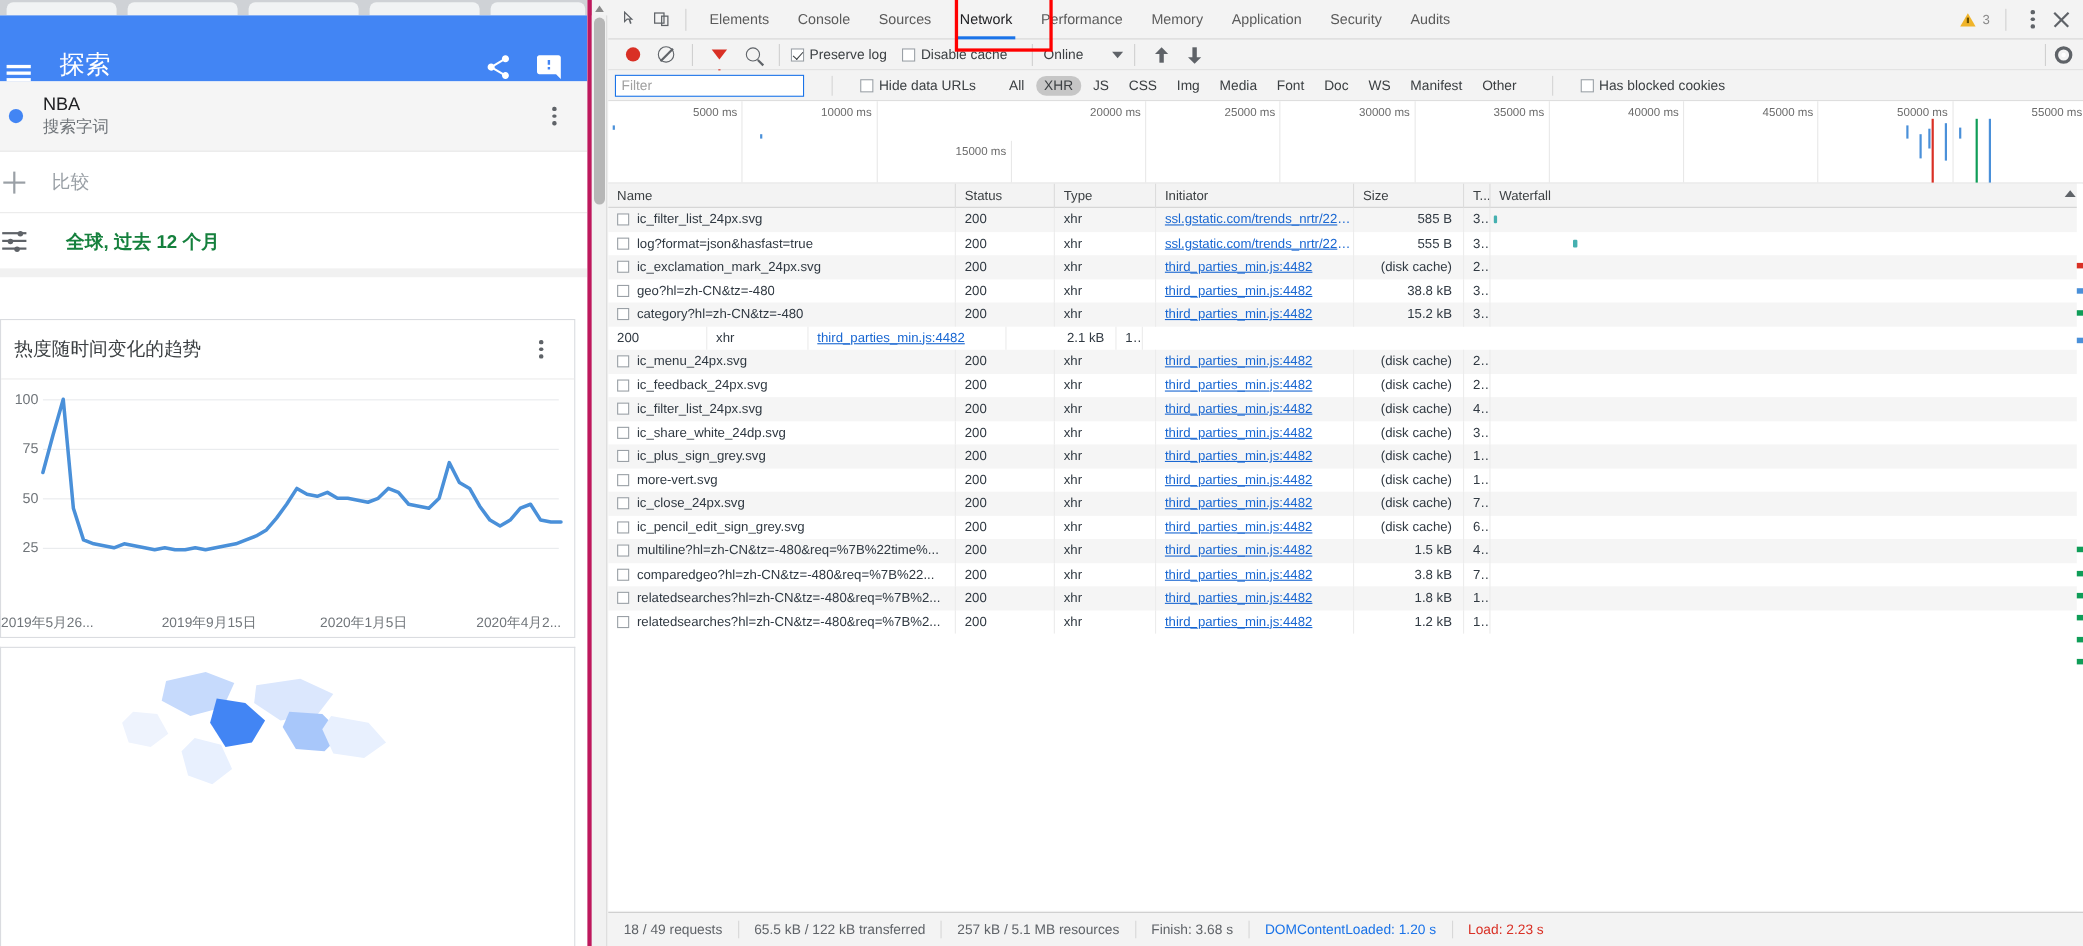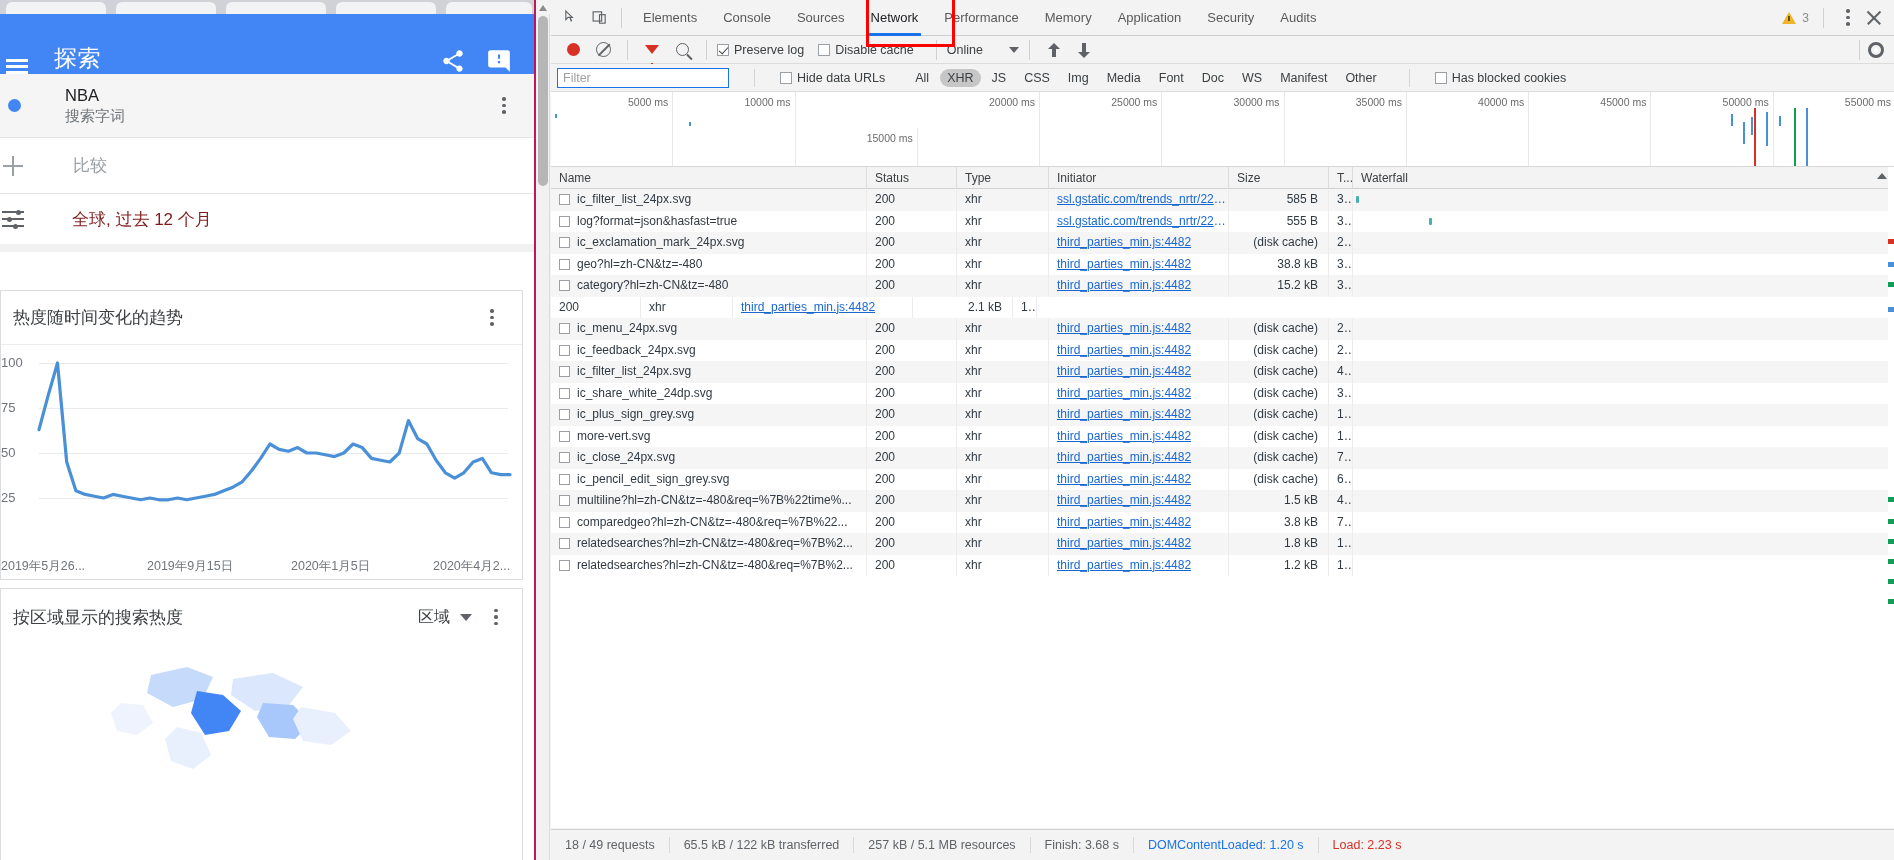--- a/index.html
+++ b/index.html
@@ -34,21 +34,21 @@
   .hamburger i:nth-child(1){ top: 1px; }
   .hamburger i:nth-child(2){ top: 7px; }
   .hamburger i:nth-child(3){ top: 13px; }
   #trends-title {
     color: #fff; font-size: 23px; margin-left: 26px; letter-spacing: .5px;
   }
   .hdr-right { margin-left: auto; display: flex; align-items: center; gap: 20px; margin-right: 22px; }
   .hdr-icon { width: 26px; height: 26px; cursor: pointer; }
 
   .t-row {
-    position: relative; border-bottom: 1px solid #e4e4e4; background: #fff; gap: 26px;
+    position: relative; border-bottom: 1px solid #e4e4e4; background: #fff;
   }
   #row-term { height: 64px; background: #f5f5f5; display: flex; align-items: center; }
   .dot { width: 13px; height: 13px; border-radius: 50%; background: #4285f4; margin-left: 8px; flex:none; }
   .term-texts { margin-left: 18px; }
   .term-name { font-size: 16.5px; color: #202124; line-height: 20px; }
   .term-sub { font-size: 15px; color: #70757a; line-height: 21px; }
   .kebab {
     width: 20px; height: 20px; margin-left: auto; margin-right: 20px;
     display: flex; flex-direction: column; justify-content: center; align-items: center; gap: 3px;
     cursor: pointer; flex: none;
@@ -67,41 +67,41 @@
   #row-scope { height: 58px; display: flex; align-items: center; border-bottom: 8px solid #f1f1f1; }
   .tune-icon { margin-left: 2px; width: 22px; height: 18px; position: relative; flex:none;}
   .tune-icon i { position:absolute; left:0; width: 22px; height: 2px; background:#5f6368; display:block;}
   .tune-icon i:nth-child(1){ top:1px;}
   .tune-icon i:nth-child(2){ top:8px;}
   .tune-icon i:nth-child(3){ top:15px;}
   .tune-icon b { position:absolute; width:5px;height:5px;border-radius:50%;background:#5f6368; display:block;}
   .tune-icon b:nth-child(4){ top:-0.5px; left:14px;}
   .tune-icon b:nth-child(5){ top:6.5px; left:5px;}
   .tune-icon b:nth-child(6){ top:13.5px; left:11px;}
-  .scope-label { margin-left: 22px; font-size: 17px; color: #7f1d1d; }
+  .scope-label { margin-left: 36px; font-size: 17px; color: #15803d; font-weight: bold; }
   #card-trend { position: absolute; left: 0; top: 290px; width: 523px; height: 290px;
                 background:#fff; border:1px solid #dadce0; }
   .card-head { height: 54px; display: flex; align-items: center; padding-left: 12px; border-bottom: 1px solid #ececec;}
   .card-title { font-size: 17px; color: #3c4043; }
   #chartbox { position: relative; width: 100%; height: 234px; }
-  .ytick { position: absolute; font-size: 13px; color: #70757a; text-align: left; width: 34px; }
+  .ytick { position: absolute; font-size: 13px; color: #70757a; text-align: right; width: 34px; }
   .gridline { position: absolute; left: 38px; right: 14px; height: 1px; background: #e8eaed; }
   .xtick { position: absolute; font-size: 12.5px; color: #70757a; bottom: 4px; }
 
   #card-region { position: absolute; left: 0; top: 588px; width: 523px; height: 272px;
                  background:#fff; border:1px solid #dadce0; border-bottom: none; overflow: hidden; }
   .region-head { height: 56px; display: flex; align-items: center; padding-left: 12px; }
   .region-select { margin-left: auto; display:flex; align-items:center; gap: 10px; font-size: 16px; color:#3c4043;}
   .caret { width:0;height:0;border-left:6px solid transparent;border-right:6px solid transparent;border-top:7px solid #5f6368;}
   #map { position: relative; width: 100%; height: 200px; }
 
   
   #devtools {
     position: absolute; left: 534px; top: 0; width: 1360px; height: 860px;
-    background: #f3f3f3; border-left: 2px solid #be185d;
+    background: #f3f3f3; border-left: 4px solid #be185d;
     font-family: "Liberation Sans", sans-serif; font-size: 12px; color: #303942;
   }
   
   #dt-scroll {
     position: absolute; left: 0; top: 14px; width: 14px; height: 846px; background: #f1f1f1;
     border-right: 1px solid #dcdcdc;
   }
   #dt-scroll .thumb { position:absolute; left:2px; top:2px; width:10px; height:170px; background:#b6b6b6; border-radius:5px;}
   #dt-scroll .arrow { position:absolute; left:3px; top:-9px; width:0;height:0;
       border-left:4px solid transparent;border-right:4px solid transparent;border-bottom:6px solid #8a8a8a;}
@@ -308,32 +308,20 @@
             <path d="M38.0 84.6 L47.2 50.4 L56.5 18.0 L65.7 117.0 L74.9 145.8 L84.2 149.4 L93.4 151.2 L102.6 153.0 L111.9 149.4 L121.1 151.2 L130.4 153.0 L139.6 154.8 L148.8 153.0 L158.1 154.8 L167.3 154.8 L176.5 153.0 L185.8 154.8 L195.0 153.0 L204.2 151.2 L213.5 149.4 L222.7 145.8 L231.9 142.2 L241.2 136.8 L250.4 126.0 L259.6 113.4 L268.9 99.0 L278.1 104.4 L287.4 106.2 L296.6 102.6 L305.8 108.0 L315.1 108.0 L324.3 109.8 L333.5 111.6 L342.8 108.0 L352.0 99.0 L361.2 102.6 L370.5 113.4 L379.7 115.2 L388.9 117.0 L398.2 108.0 L407.4 75.6 L416.6 93.6 L425.9 99.0 L435.1 115.2 L444.4 127.8 L453.6 133.2 L462.8 127.8 L472.1 117.0 L481.3 113.4 L490.5 127.8 L499.8 129.6 L509.0 129.6" fill="none" stroke="#4a90d9" stroke-width="3.2" stroke-linejoin="round" stroke-linecap="round"></path>
           </svg>
           <div class="xtick" style="left: 0px;">2019年5月26...</div>
           <div class="xtick" style="left: 146px;">2019年9月15日</div>
           <div class="xtick" style="left: 290px;">2020年1月5日</div>
           <div class="xtick" style="left: 432px;">2020年4月2...</div>
         </div>
     </div>
 
     <div id="card-region">
-      <div class="region-head">
-        <div class="card-title">按区域显示的搜索热度</div>
-        <div class="region-select">
-          <span>区域</span>
-          <span class="caret"></span>
-          <span class="kebab" style="margin-left:4px;margin-right:16px;">
-              <span></span>
-              <span></span>
-              <span></span>
-            </span>
-        </div>
-      </div>
       <div id="map"><svg width="523" height="200">
             <path d="M150 30 l36 -8 26 10 -10 22 -30 8 -26 -14z" fill="#c6dafc"></path>
             <path d="M196 46 l26 4 18 16 -12 20 -24 4 -14 -22z" fill="#4285f4"></path>
             <path d="M232 34 l40 -6 30 14 -14 18 -34 6 -24 -16z" fill="#dbe7fd"></path>
             <path d="M262 58 l30 2 18 18 -16 16 -26 -2 -12 -20z" fill="#a8c7fa"></path>
             <path d="M176 82 l24 6 10 22 -18 14 -22 -8 -6 -22z" fill="#e8f0fe"></path>
             <path d="M300 62 l34 6 16 18 -20 14 -28 -4 -10 -22z" fill="#e8f0fe"></path>
             <path d="M120 58 l22 2 10 18 -16 12 -20 -4 -6 -18z" fill="#eef3fd"></path>
           </svg></div>
     </div>

